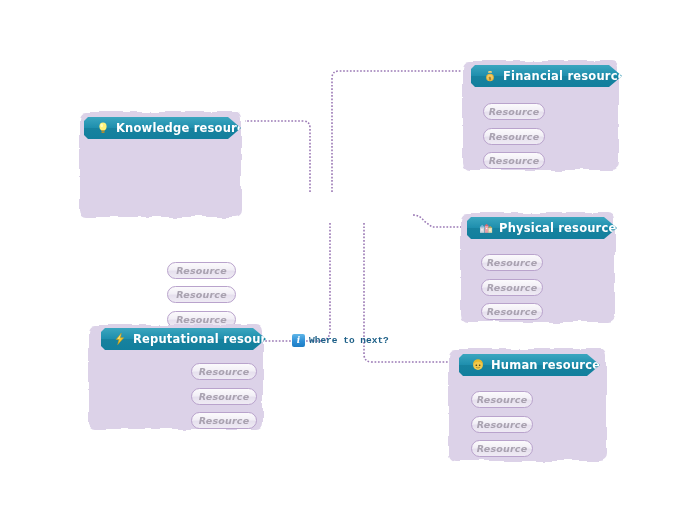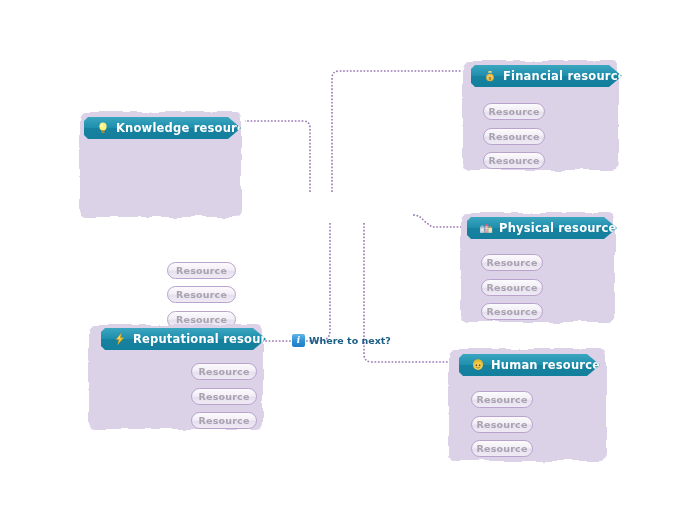--- a/index.html
+++ b/index.html
@@ -89,20 +89,21 @@
     border: 1px solid #b9a3cc;
     border-radius: 9px;
     background: linear-gradient(to bottom, #fbfafc 0%, #f2eff6 45%, #e6e0ee 55%, #efebf4 100%);
     color: #a9a2b0;
     font-size: 9.5px;
     font-weight: bold;
     display: flex;
     align-items: center;
     justify-content: center;
     letter-spacing: 0.2px;
+    font-style: italic;
   }
 
   
   #central-node {
     position: absolute;
     left: 277px; top: 192px;
     width: 136px; height: 31px;
     box-sizing: border-box;
     border: 1.5px solid #a98fc4;
     border-radius: 3px;
@@ -138,20 +139,21 @@
     display: flex;
     align-items: center;
     justify-content: center;
     flex: 0 0 auto;
   }
   #callout .ct {
     color: #1b5e86;
     font-size: 9.5px;
     font-weight: bold;
     white-space: nowrap;
+    font-family: Liberation Mono, monospace;
   }
 </style>
 </head>
 <body>
 
 <div id="canvas">
 
   <svg id="connectors" viewBox="0 0 697 520">
     <defs>
       <filter id="sc" x="-30%" y="-30%" width="160%" height="160%">

